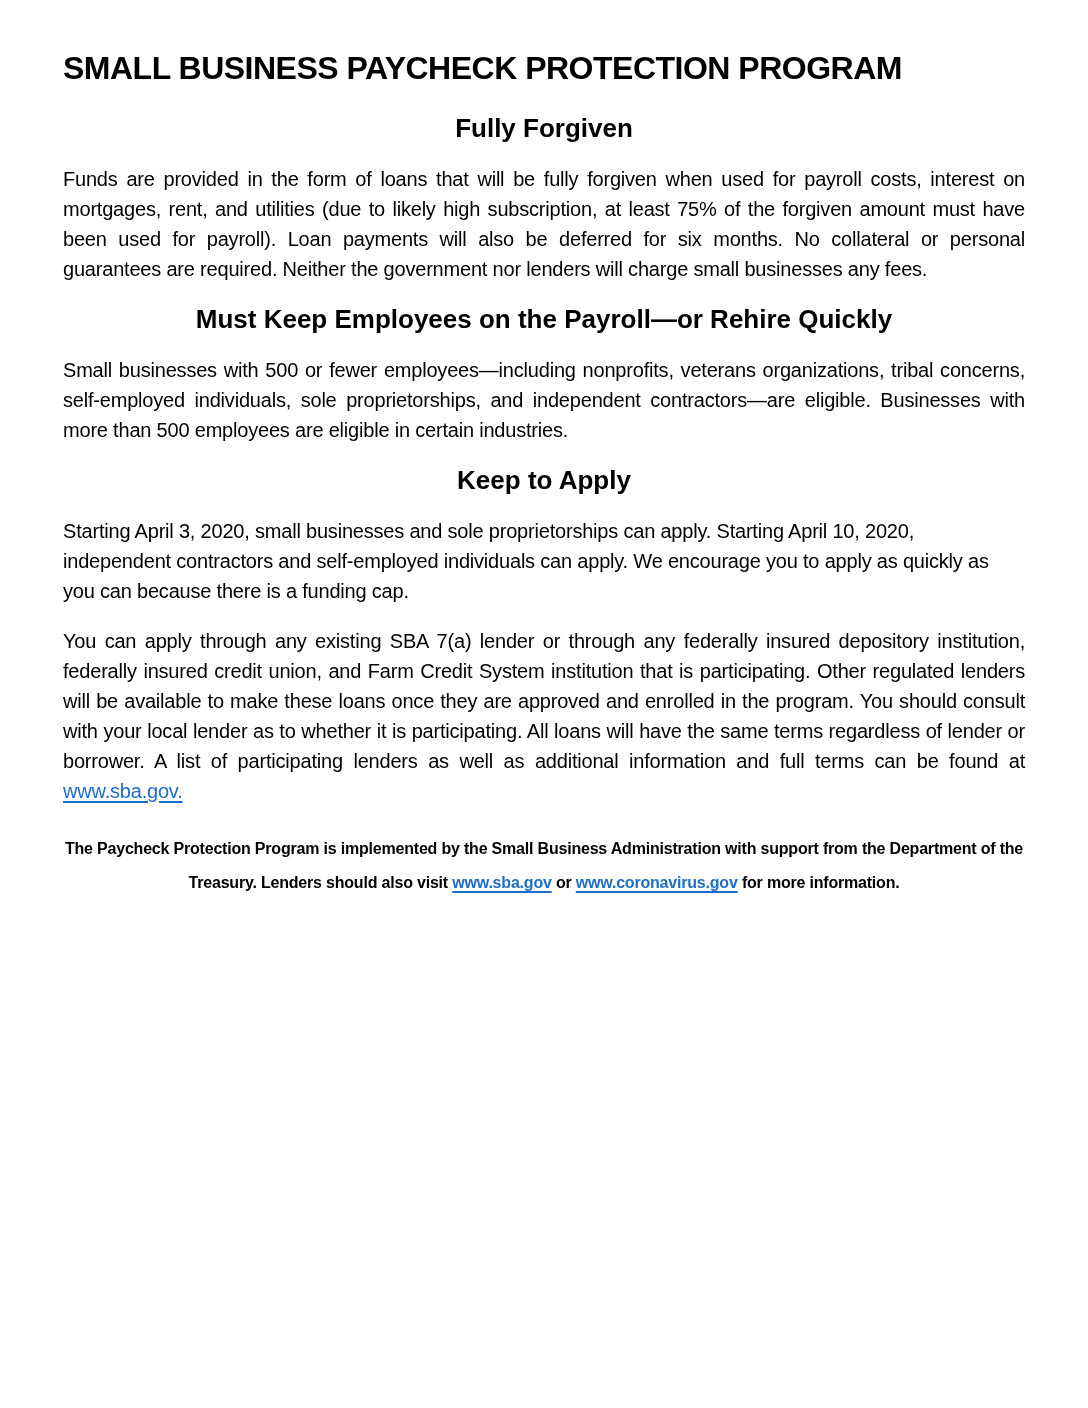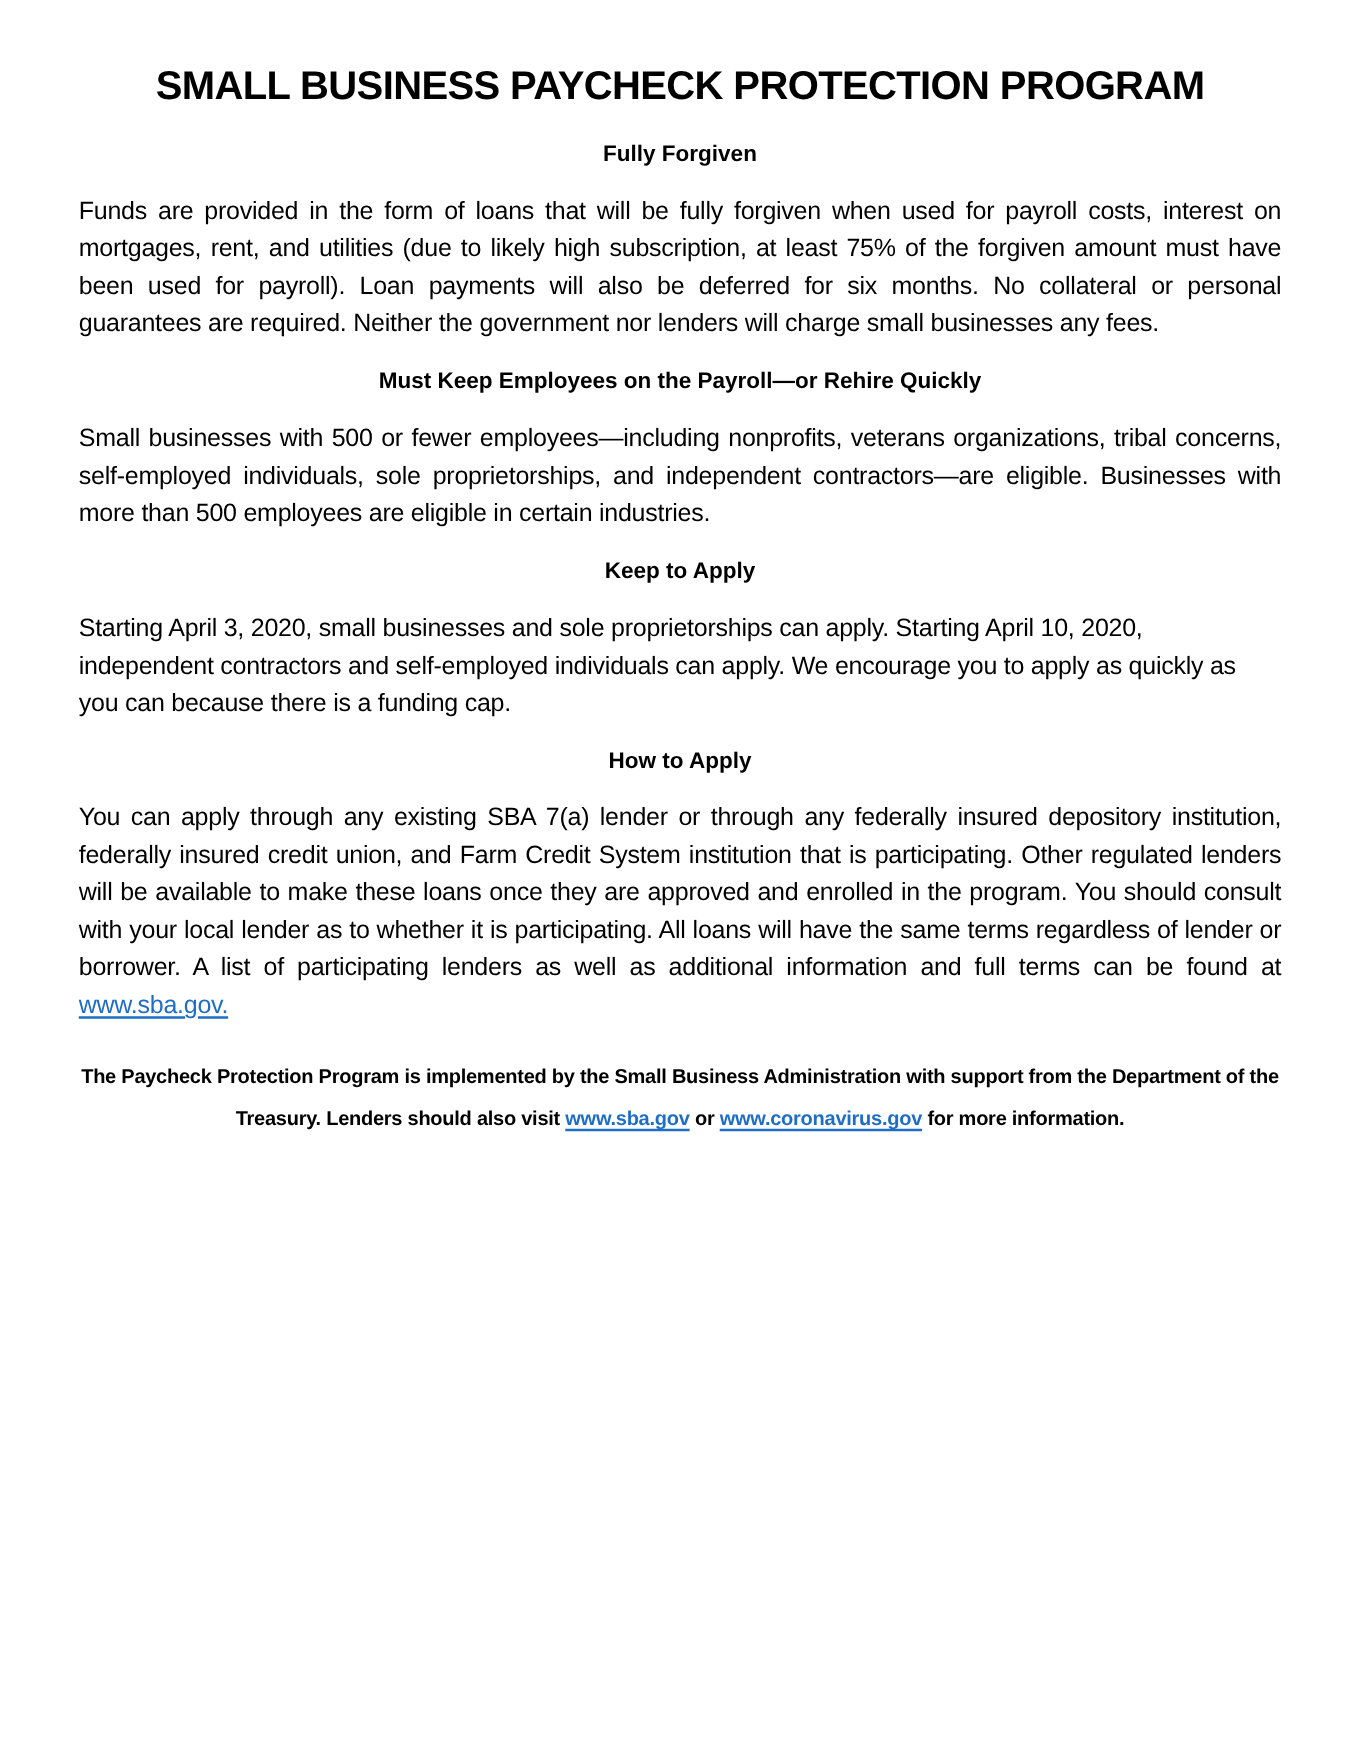--- a/index.html
+++ b/index.html
@@ -18,37 +18,37 @@
     box-sizing: border-box;
     width: 1088px;
     height: 1408px;
     padding: 50px 63px 0 63px;
     background: #ffffff;
     overflow: hidden;
   }
   .doc-title {
     font-size: 32px;
     font-weight: bold;
-    text-align: center;
+    text-align: left;
     letter-spacing: -0.5px;
     margin: 0 0 26px 0;
     line-height: 1.15;
   }
   .para {
     font-size: 20px;
     line-height: 30px;
     letter-spacing: -0.2px;
     margin: 0 0 20px 0;
     text-align: left;
   }
   .para.justified {
     text-align: justify;
   }
   .section-heading {
-    font-size: 18px;
+    font-size: 26px;
     font-weight: bold;
     text-align: center;
     margin: 2px 0 20px 0;
     line-height: 1.2;
   }
   .doc-link {
     color: var(--link-color, #1E6EC8);
     text-decoration: underline;
     text-decoration-thickness: 2px;
     text-underline-offset: 3px;
@@ -77,18 +77,17 @@
   <h2 class="section-heading">Fully Forgiven</h2>
   <p class="para justified">Funds are provided in the form of loans that will be fully forgiven when used for payroll costs, interest on mortgages, rent, and utilities (due to likely high subscription, at least 75% of the forgiven amount must have been used for payroll). Loan payments will also be deferred for six months. No collateral or personal guarantees are required. Neither the government nor lenders will charge small businesses any fees.</p>
 
   <h2 class="section-heading">Must Keep Employees on the Payroll—or Rehire Quickly</h2>
 
   <p class="para justified">Small businesses with 500 or fewer employees—including nonprofits, veterans organizations, tribal concerns, self-employed individuals, sole proprietorships, and independent contractors—are eligible. Businesses with more than 500 employees are eligible in certain industries.</p>
 
   <h2 class="section-heading">Keep to Apply</h2>
   <p class="para">Starting April 3, 2020, small businesses and sole proprietorships can apply. Starting April 10, 2020, independent contractors and self-employed individuals can apply. We encourage you to apply as quickly as you can because there is a funding cap.</p>
 
-  <h2 class="section-heading">How to Apply</h2>
   <p class="para justified"><span>You can apply through any existing SBA 7(a) lender or through any federally insured depository institution, federally insured credit union, and Farm Credit System institution that is participating. Other regulated lenders will be available to make these loans once they are approved and enrolled in the program. You should consult with your local lender as to whether it is participating. All loans will have the same terms regardless of lender or borrower. A list of participating lenders as well as additional information and full terms can be found at </span><a class="doc-link">www.sba.gov.</a></p>
 
   <p class="footer-note"><span>The Paycheck Protection Program is implemented by the Small Business Administration with support from the Department of the Treasury. Lenders should also visit </span><a class="doc-link">www.sba.gov</a><span> or </span><a class="doc-link">www.coronavirus.gov</a><span> for more information.</span></p>
 
 </div>
 
 </body></html>

